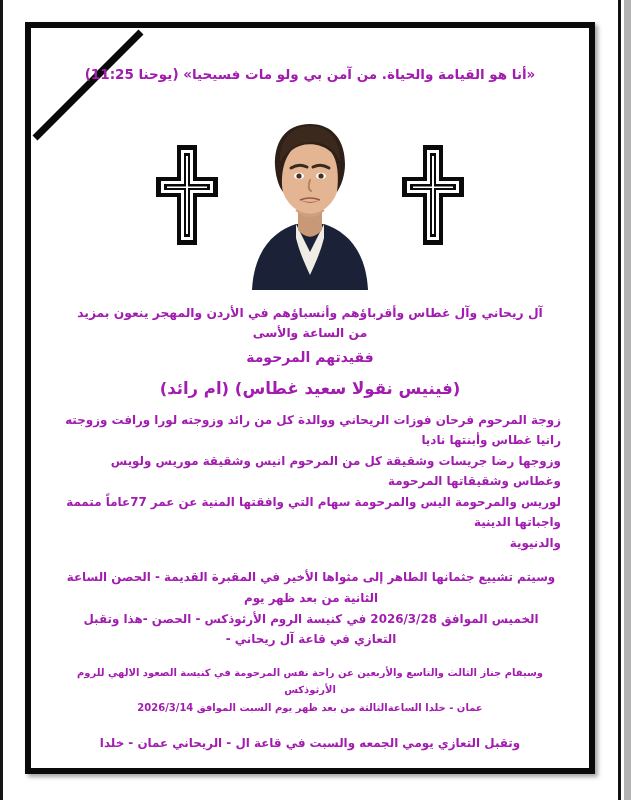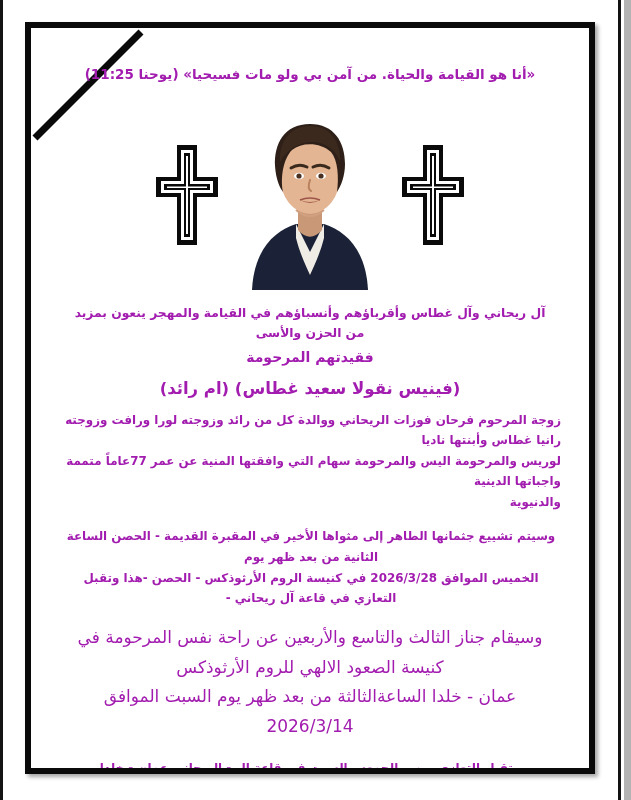--- a/index.html
+++ b/index.html
@@ -133,23 +133,23 @@
     margin: 0 6px 14px 6px;
     text-align: right;
   }
   .funeral {
     font-size: 11.9px;
     line-height: 1.74;
     font-weight: 600;
     margin: 0 8px 14px 10px;
   }
   .memorial {
-    font-size: 17px;
+    font-size: 10px;
     line-height: 1.74;
-    font-weight: 400;
+    font-weight: 700;
     margin: 0 14px 16px 14px;
   }
   .condolence-line {
     font-size: 11.9px;
     line-height: 1.95;
     font-weight: 600;
     margin: 0;
   }
 </style>
 </head>
@@ -224,28 +224,29 @@
           <svg width="66" height="104" viewBox="0 0 66 104" aria-hidden="true">
             <path d="M23 2 H43 V34 H64 V54 H43 V102 H23 V54 H2 V34 H23 Z" fill="#0a0a0a"></path>
             <path d="M27 7 H39 V38 H59 V50 H39 V97 H27 V50 H7 V38 H27 Z" fill="#ffffff"></path>
             <path d="M30 10 H36 V41 H56 V47 H36 V94 H30 V47 H10 V41 H30 Z" fill="#0a0a0a"></path>
             <path d="M32 13 H34 V43.5 H53 V45 H34 V91 H32 V45 H13 V43.5 H32 Z" fill="#ffffff"></path>
           </svg>
         </div>
 
       </div>
 
-      <div class="announce">آل ريحاني وآل غطاس  وأقرباؤهم وأنسباؤهم في القيامة والمهجر ينعون بمزيد من الحزن والأسى</div>
+      <div class="announce">آل ريحاني وآل غطاس  وأقرباؤهم وأنسباؤهم في الأردن والمهجر ينعون بمزيد من الساعة والأسى</div>
 
       <div class="announce-sub">فقيدتهم المرحومة</div>
 
       <div class="deceased-name">(فينيس نقولا سعيد غطاس) (ام رائد)</div>
 
       <div class="bio">
         <div>زوجة  المرحوم فرحان فوزات الريحاني ووالدة كل من رائد وزوجته لورا ورافت وزوجته رانيا غطاس وأبنتها ناديا</div>
+        <div>وزوجها رضا جريسات وشقيقة كل من المرحوم انيس وشقيقة موريس ولويس وغطاس وشقيقاتها المرحومة</div>
         <div>لوريس والمرحومة اليس والمرحومة سهام التي وافقتها المنية عن عمر 77عاماً متممة واجباتها الدينية</div>
         <div>والدنيوية</div>
       </div>
 
       <div class="funeral">
         <div>وسيتم تشييع جثمانها الطاهر إلى مثواها الأخير في المقبرة القديمة - الحصن الساعة الثانية من بعد ظهر يوم</div>
         <div>الخميس الموافق 2026/3/28 في كنيسة الروم الأرثوذكس - الحصن -هذا وتقبل التعازي في قاعة آل ريحاني -</div>
       </div>
 
       <div class="memorial">

